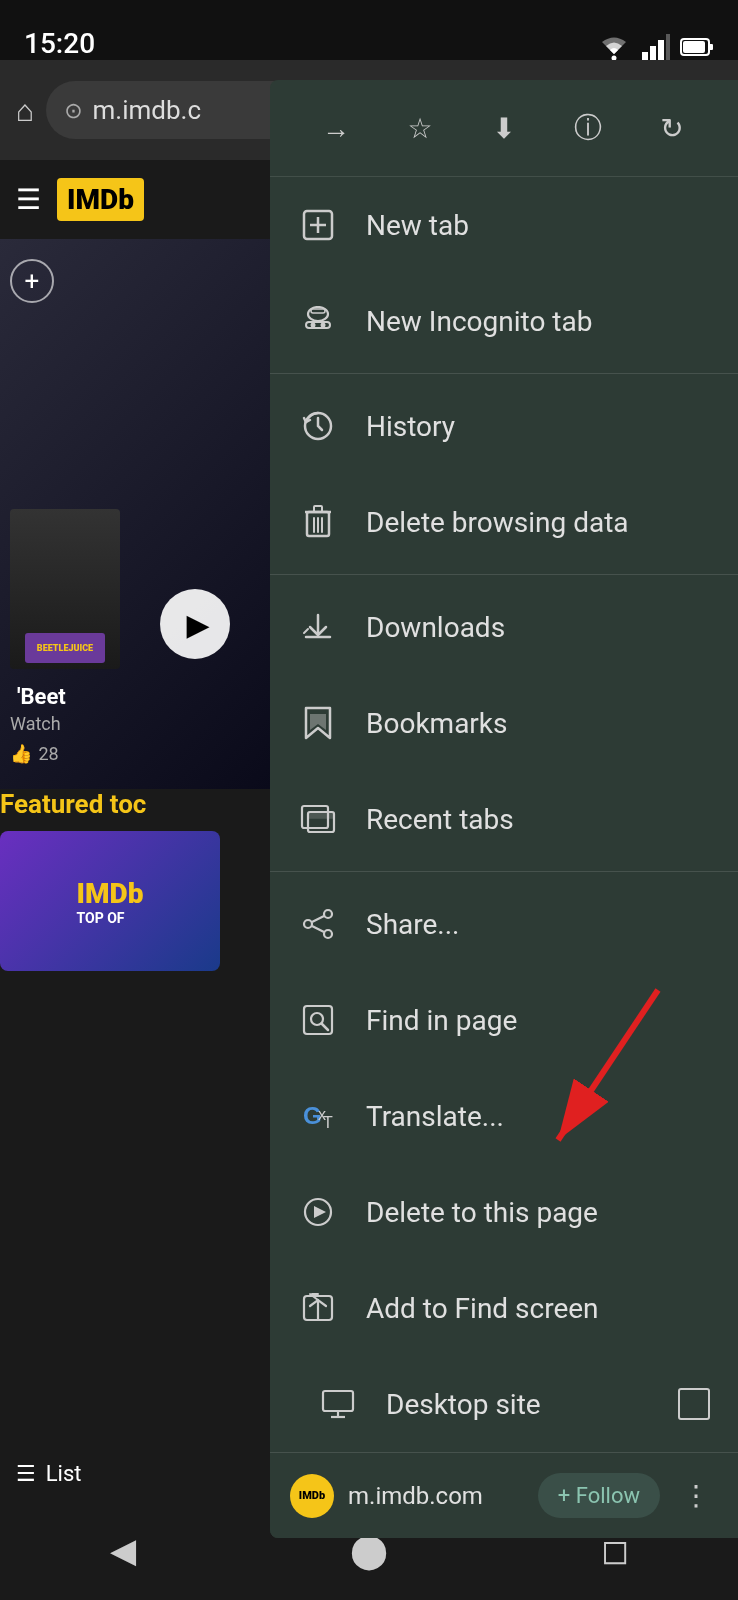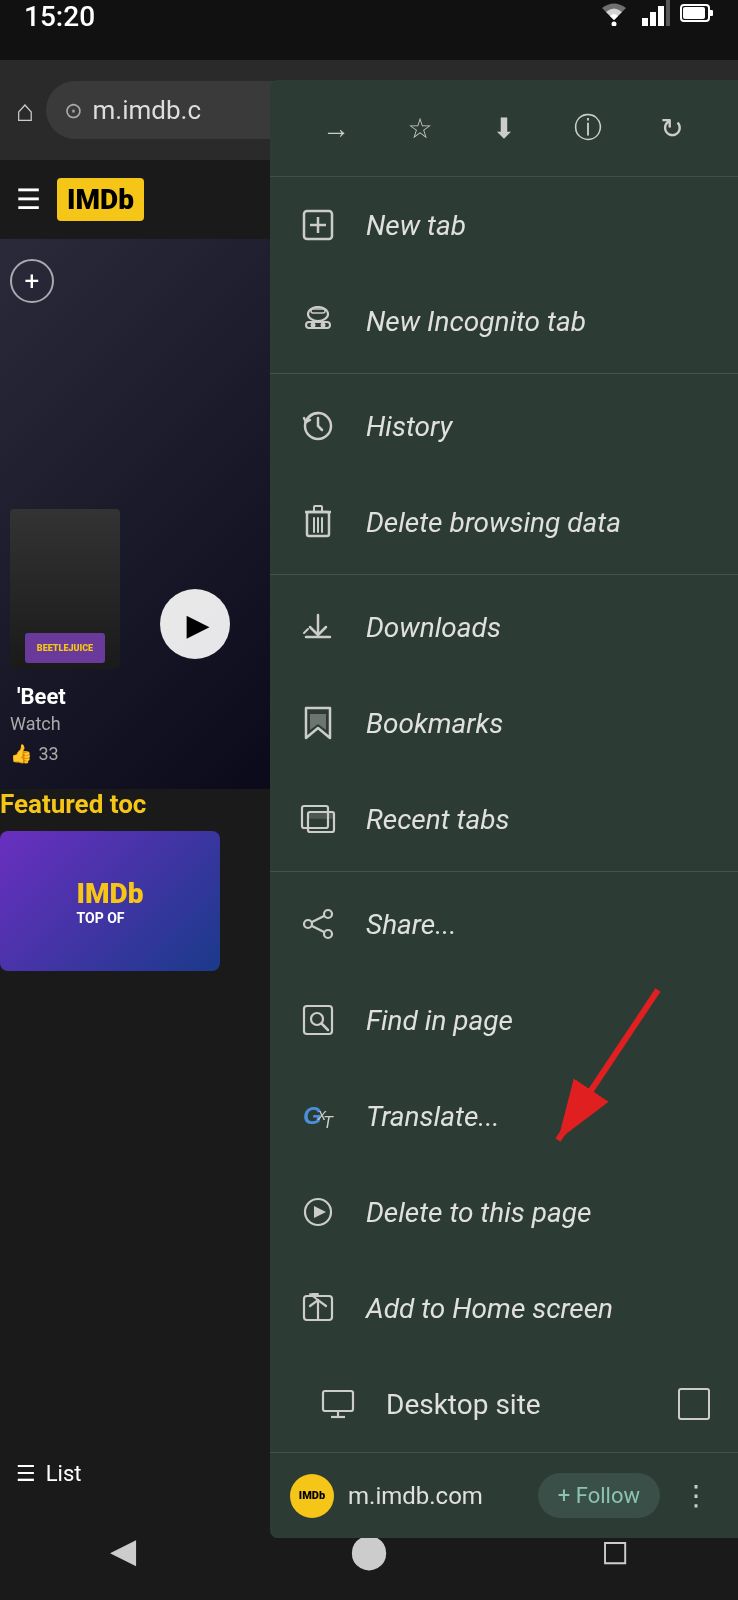--- a/index.html
+++ b/index.html
@@ -12,21 +12,21 @@
       overflow: hidden;
       position: relative;
     }
 
     
     .status-bar {
       width: 100%;
       height: 60px;
       background: #111;
       display: flex;
-      align-items: flex-start;
+      align-items: flex-end;
       justify-content: space-between;
       padding: 0 24px;
     }
     .status-time {
       color: #fff;
       font-size: 28px;
       font-weight: 500;
     }
     .status-icons {
       display: flex;
@@ -285,21 +285,20 @@
     }
 
     
     .menu-item {
       display: flex;
       align-items: center;
       padding: 28px 28px;
       cursor: pointer;
       gap: 28px;
       transition: background 0.1s;
-      font-style: italic;
     }
     .menu-item-icon {
       width: 40px;
       height: 40px;
       display: flex;
       align-items: center;
       justify-content: center;
       color: #ccc;
       font-size: 30px;
       flex-shrink: 0;
@@ -459,21 +458,21 @@
         </div>
       </div>
     </div>
     <div class="play-btn">
       <span class="play-icon">▶</span>
     </div>
     <div class="movie-title-text">'Beet</div>
     <div class="movie-watch">Watch</div>
     <div class="movie-likes">
       <span>👍</span>
-      <span>33</span>
+      <span>28</span>
     </div>
   </div>
 
   <div class="featured-section">
     <div class="featured-title">Featured toc</div>
     <div class="featured-card">
       <div class="imdb-top-logo">
         <span class="imdb-yellow">IMDb</span>
         <span class="top-of-text">TOP OF</span>
       </div>
@@ -644,21 +643,21 @@
   <div class="menu-item">
     <div class="menu-item-icon">
       <svg width="32" height="32" viewBox="0 0 32 32" fill="none">
         <rect x="2" y="4" width="28" height="24" rx="3" stroke="#ccc" stroke-width="2.2" fill="none"></rect>
         <polyline points="8,14 16,8 24,14" stroke="#ccc" stroke-width="2.2" fill="none" stroke-linecap="round"></polyline>
         <line x1="16" y1="8" x2="16" y2="28" stroke="#ccc" stroke-width="2.2" stroke-linecap="round"></line>
         <polyline points="8,2 16,8" stroke="#ccc" stroke-width="2" stroke-linecap="round"></polyline>
         <line x1="10" y1="2" x2="16" y2="2" stroke="#ccc" stroke-width="2" stroke-linecap="round"></line>
       </svg>
     </div>
-    <span class="menu-item-label">Add to Home screen</span>
+    <span class="menu-item-label">Add to Find screen</span>
   </div>
 
   <div class="menu-item-desktop">
     <div class="menu-item-icon">
       <svg width="34" height="30" viewBox="0 0 34 30" fill="none">
         <rect x="2" y="2" width="30" height="20" rx="2" stroke="#ccc" stroke-width="2.2" fill="none"></rect>
         <line x1="17" y1="22" x2="17" y2="28" stroke="#ccc" stroke-width="2.2"></line>
         <line x1="10" y1="28" x2="24" y2="28" stroke="#ccc" stroke-width="2.2"></line>
       </svg>
     </div>

